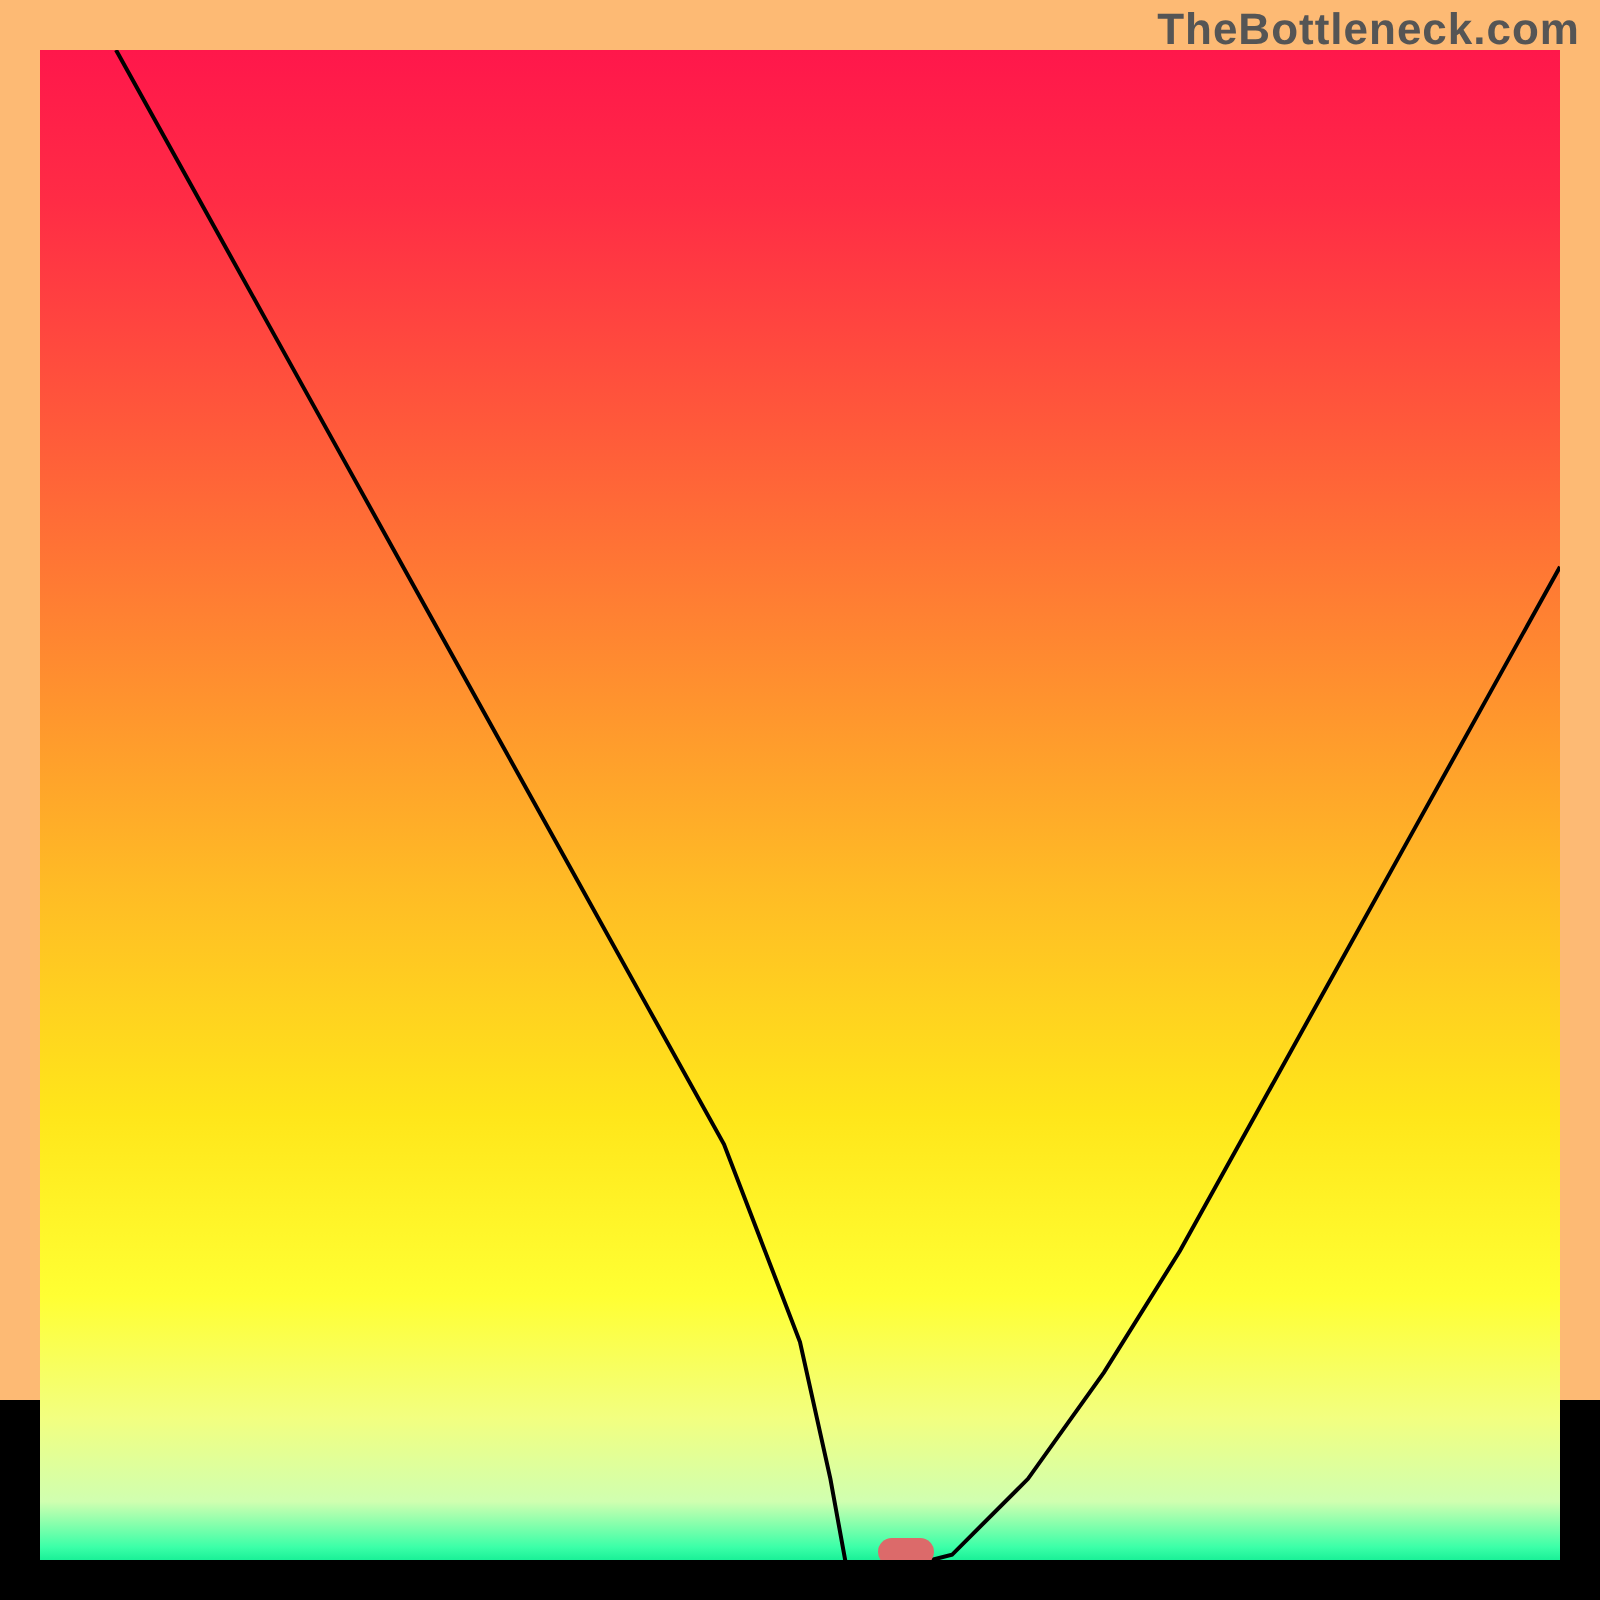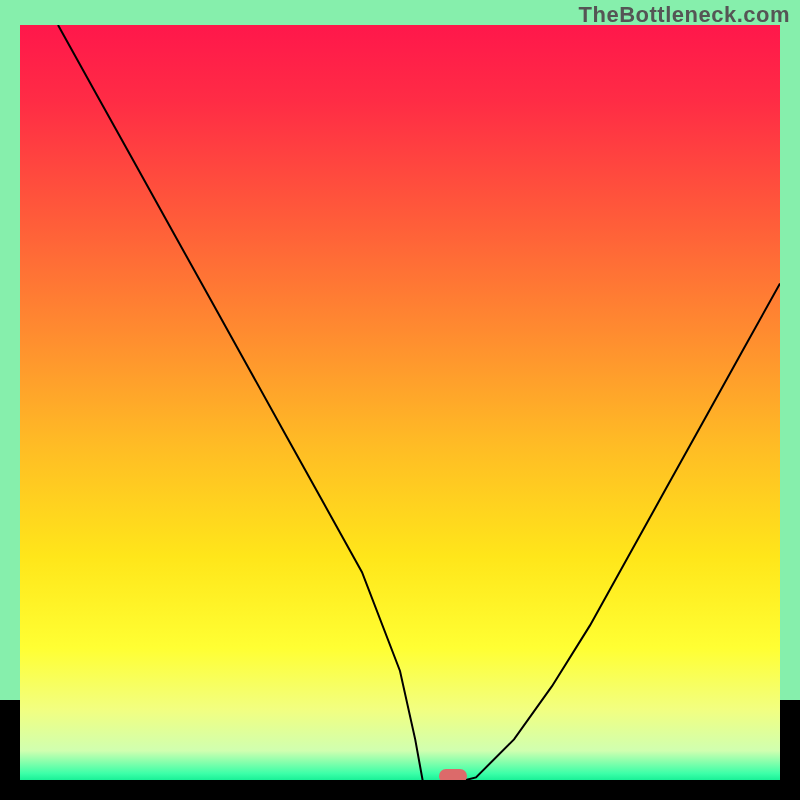--- a/index.html
+++ b/index.html
@@ -8,21 +8,21 @@
     width: 800px;
     height: 800px;
     background: #000;
     font-family: Arial, Helvetica, sans-serif;
     overflow: hidden;
   }
   .frame {
     position: relative;
     width: 800px;
     height: 700px;
-    background: #86efac;
+    background: #fdba74;
   }
   .watermark {
     position: absolute;
     top: 2px;
     right: 10px;
     color: #555;
     font-size: 22px;
     font-weight: bold;
     letter-spacing: 0.5px;
     z-index: 50;

